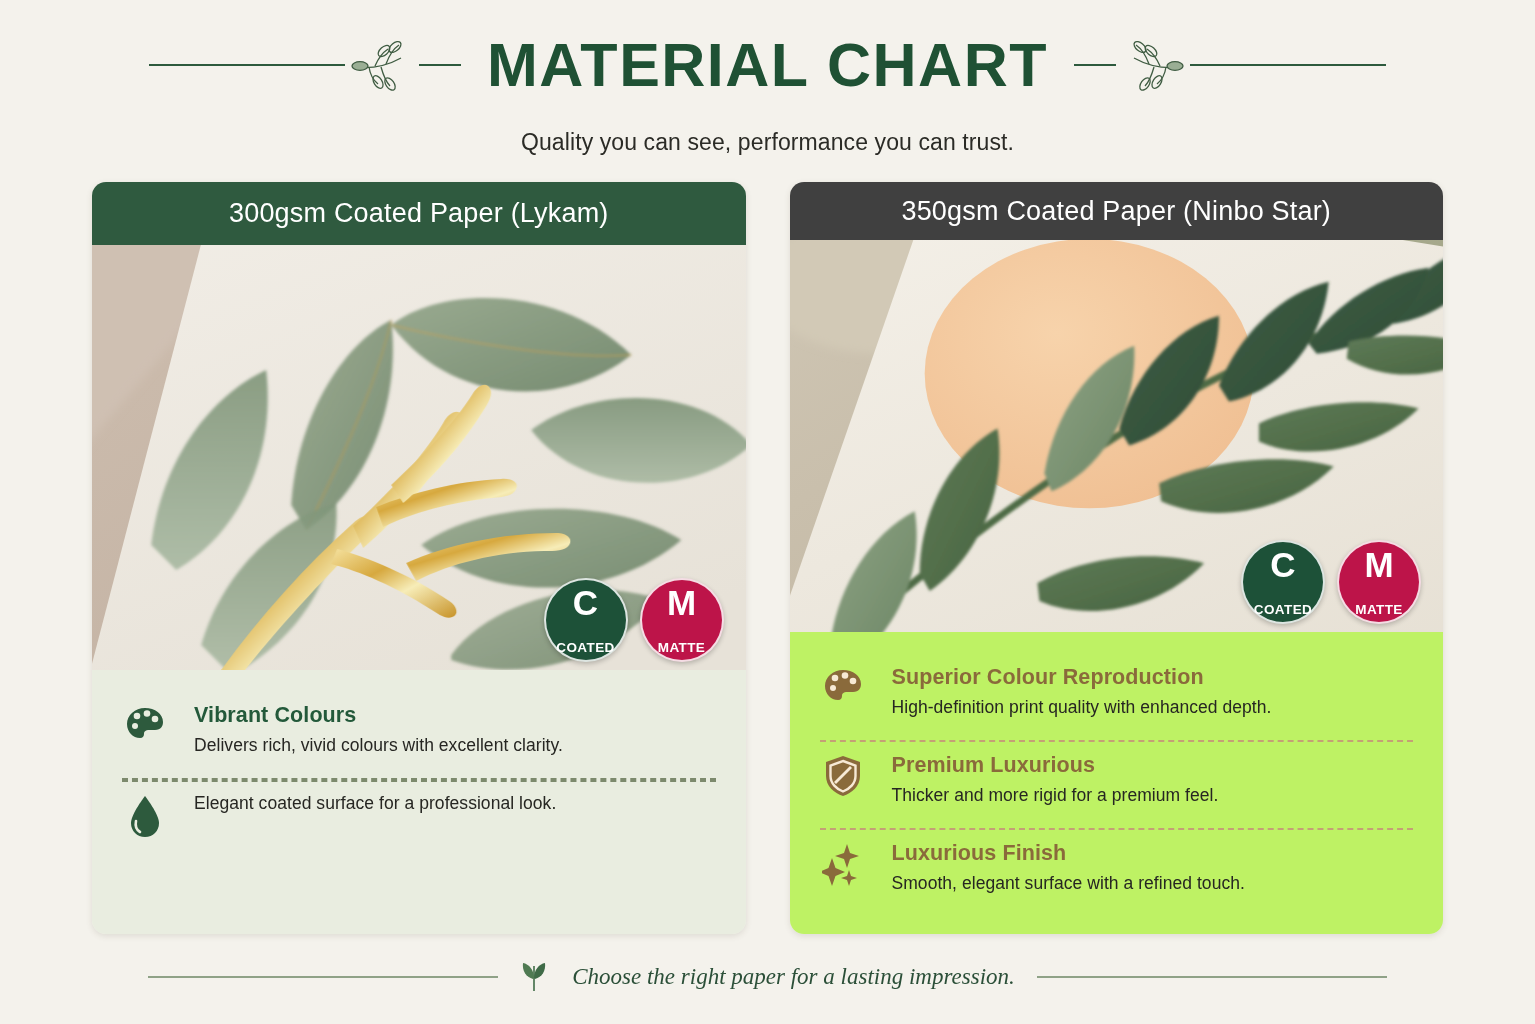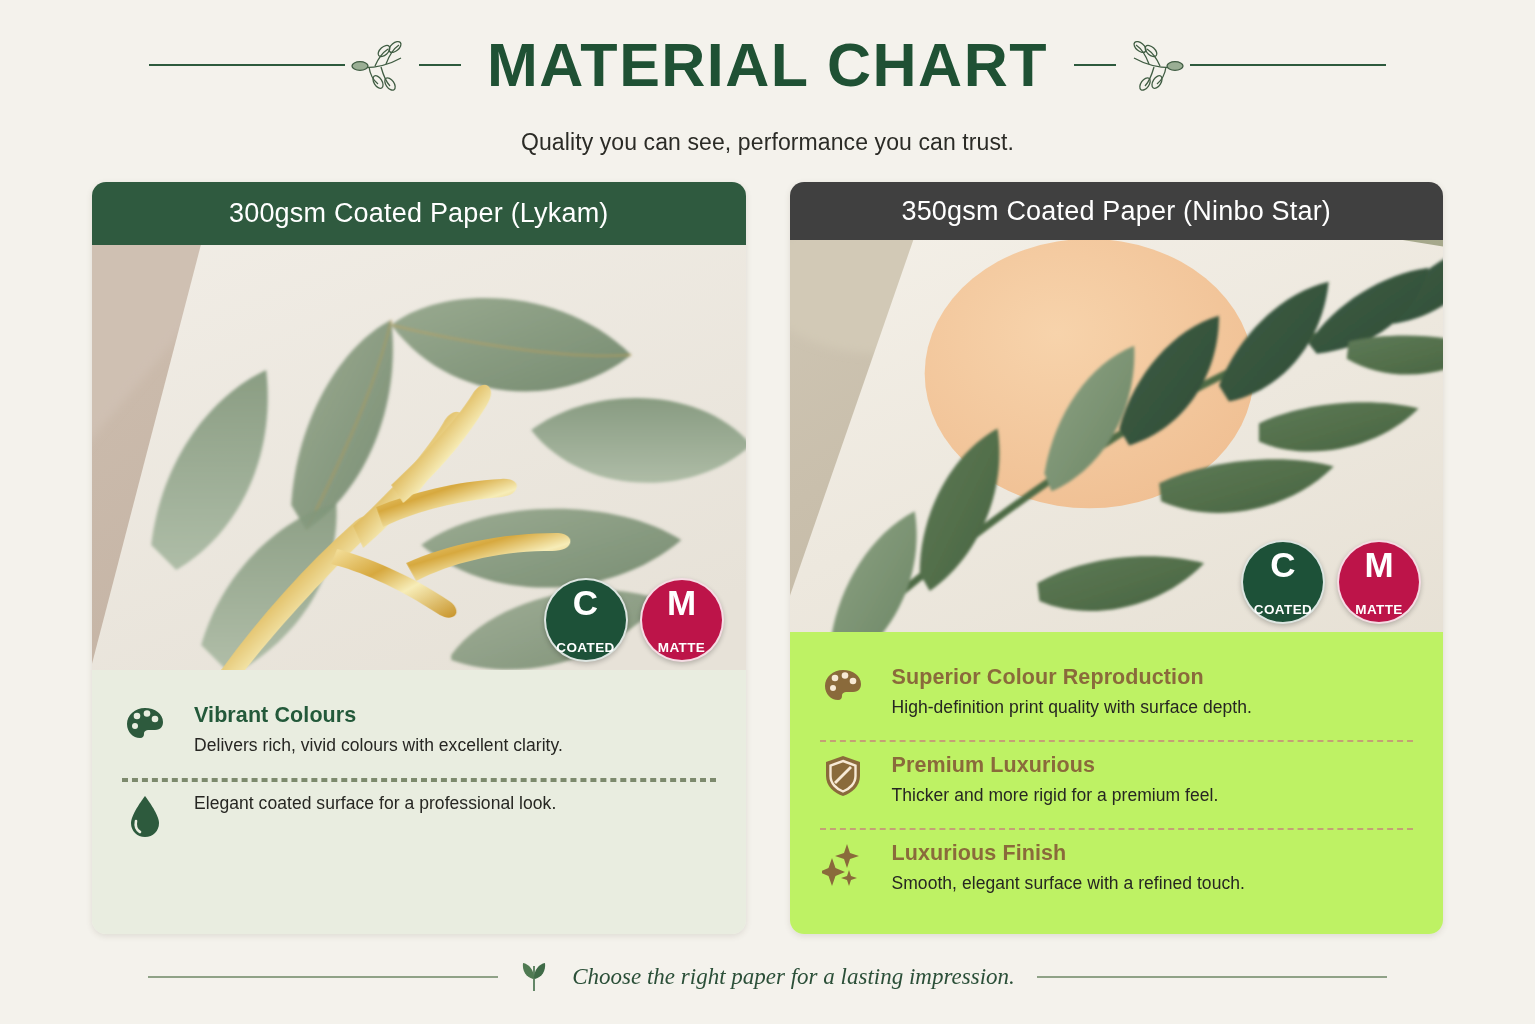--- a/index.html
+++ b/index.html
@@ -421,21 +421,21 @@
       <div class="feature">
         <svg class="ficon" viewBox="0 0 42 44">
           <path d="M21 4C11 4 3 11 3 20c0 8 6 14 13 14 3 0 4-2 4-4 0-3 2-4 5-4h6c6 0 8-4 8-8C39 10 31 4 21 4z" fill="#8a6a3b"></path>
           <circle cx="13" cy="12" r="3.3" fill="#f7e9d5"></circle>
           <circle cx="23" cy="9.5" r="3.3" fill="#f7e9d5"></circle>
           <circle cx="31" cy="15" r="3.3" fill="#f7e9d5"></circle>
           <circle cx="11" cy="22" r="3" fill="#f7e9d5"></circle>
         </svg>
         <div class="ftext">
           <div class="ftitle">Superior Colour Reproduction</div>
-          <div class="fdesc">High-definition print quality with surface depth.</div>
+          <div class="fdesc">High-definition print quality with enhanced depth.</div>
         </div>
       </div>
 
       <div class="fsep"></div>
 
       <div class="feature">
         <svg class="ficon" viewBox="0 0 42 44">
           <path d="M21 2 L38 8 V22 C38 32 30 39 21 42 C12 39 4 32 4 22 V8 Z" fill="#8a6a3b"></path>
           <path d="M21 7 L33.5 11.5 V22 C33.5 29.5 27.5 35 21 37.5 C14.5 35 8.5 29.5 8.5 22 V11.5 Z" fill="none" stroke="#f7e9d5" stroke-width="2.4"></path>
           <path d="M13 29 L29 13" stroke="#f7e9d5" stroke-width="2.8"></path>

